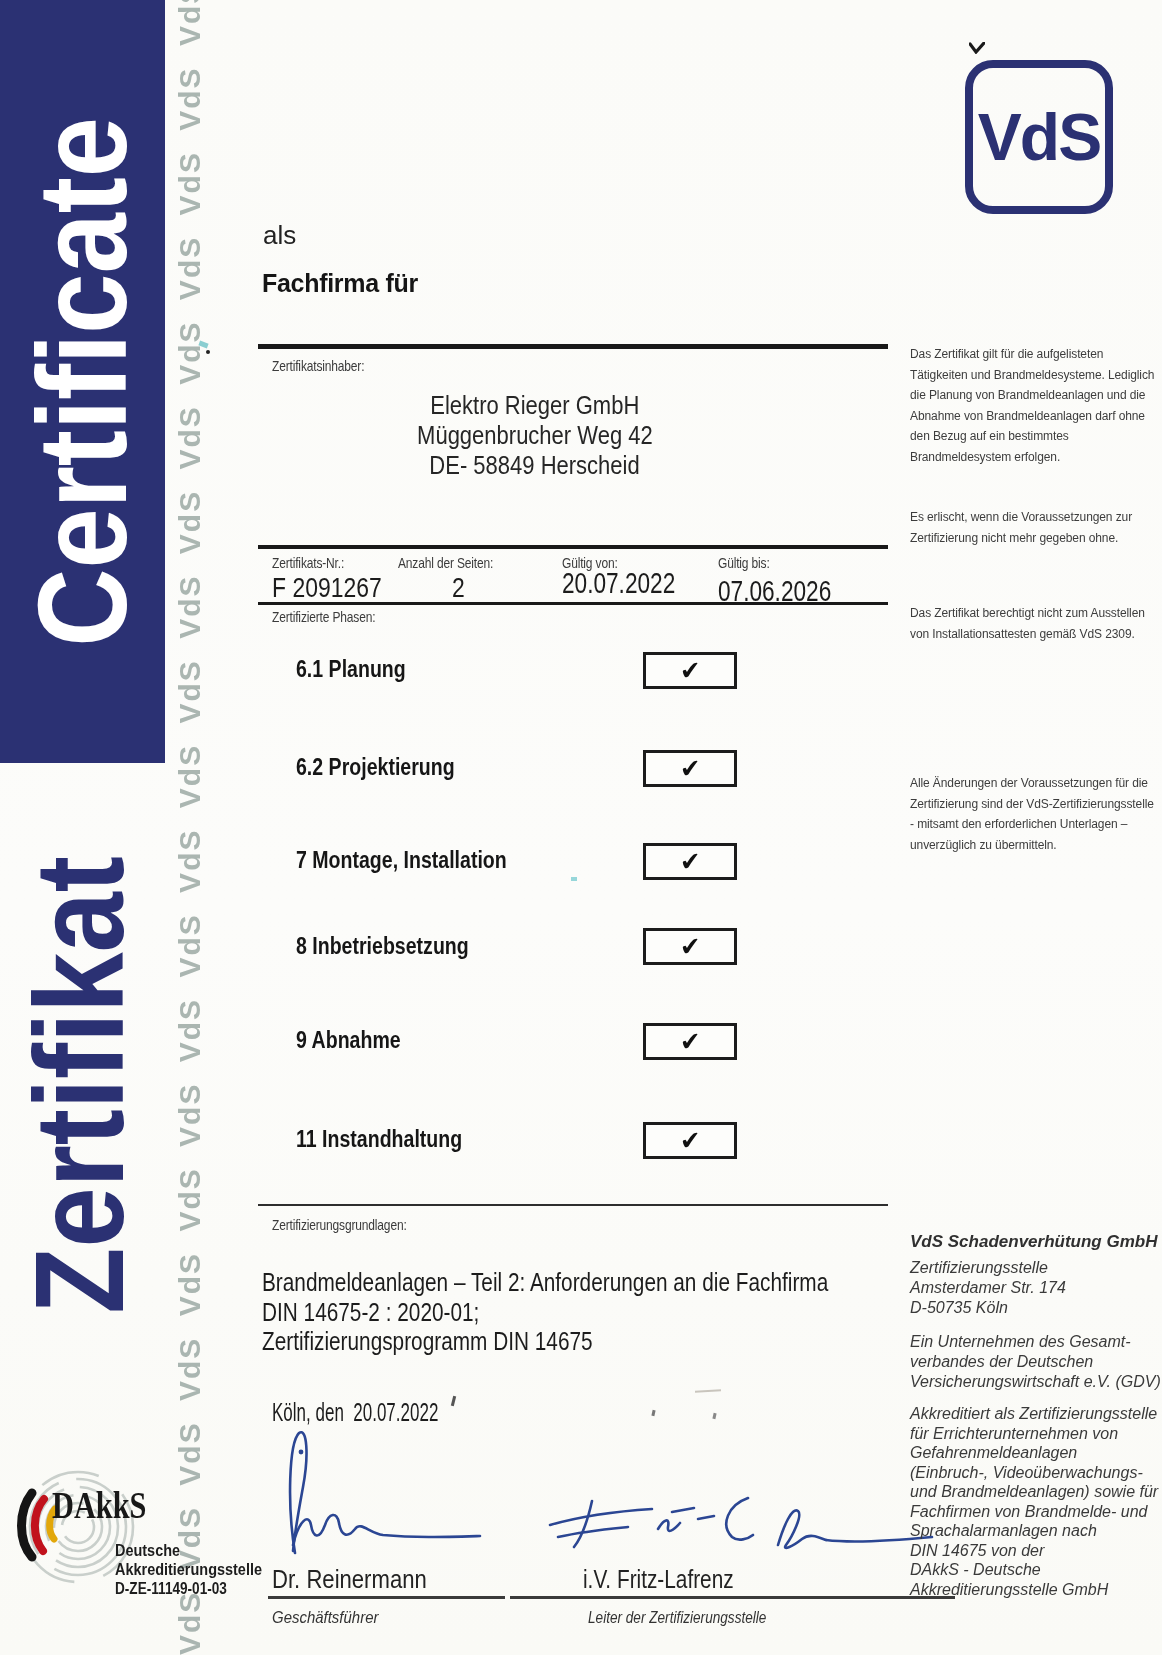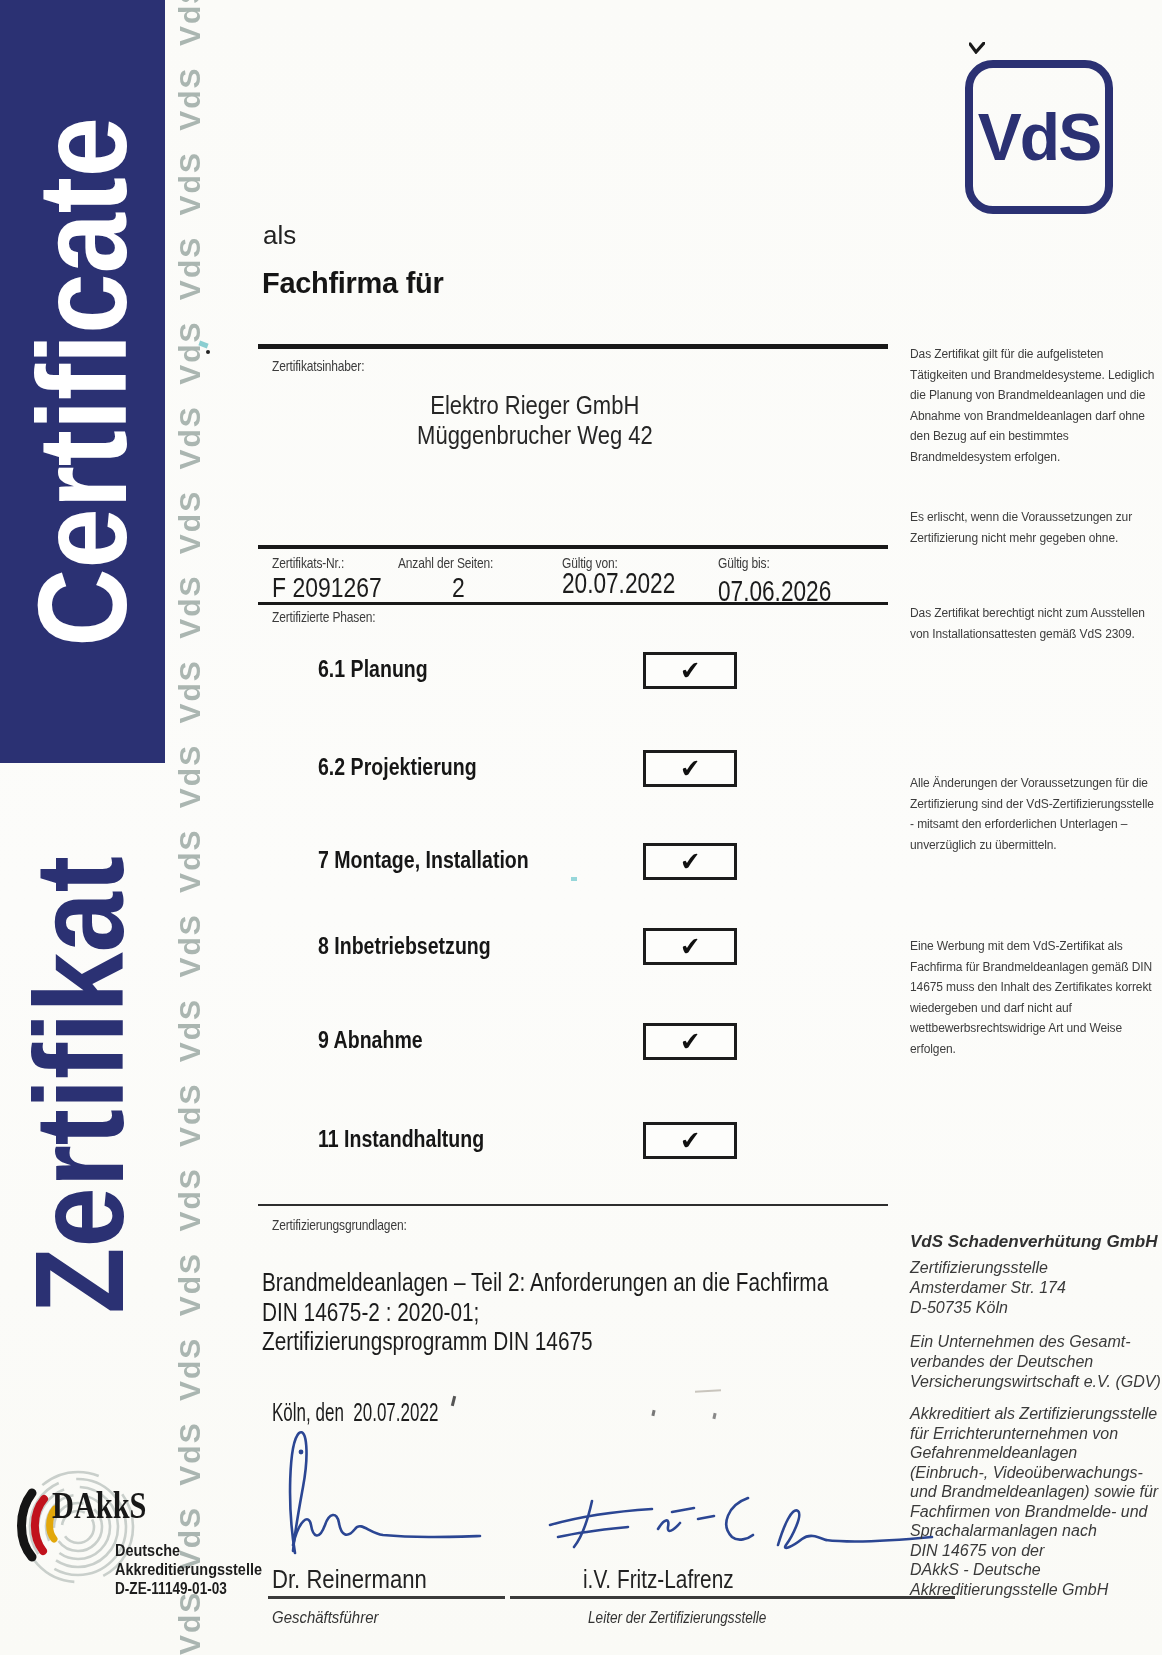--- a/index.html
+++ b/index.html
@@ -29,37 +29,37 @@
   .ctr{transform-origin:50% 50%;}
   
   .vds-box{position:absolute;left:965px;top:60px;width:132px;height:138px;
     border:8px solid #2b3173;border-radius:28px;display:flex;align-items:center;justify-content:center;}
   .vds-box span{font-size:66px;font-weight:bold;color:#2b3173;letter-spacing:-2px;}
   .vds-mark{position:absolute;left:969px;top:42px;}
   
   .title{position:absolute;left:260px;top:88px;font-size:118px;font-weight:400;
     letter-spacing:-2px;color:#161616;line-height:1;}
   .als{position:absolute;left:263px;top:220px;font-size:26px;color:#222;}
-  .subtitle{position:absolute;left:262px;top:266px;font-size:29px;font-weight:bold;
+  .subtitle{position:absolute;left:262px;top:266px;font-size:25px;font-weight:bold;
     line-height:35px;color:#151515;letter-spacing:-.3px;}
   .rule{position:absolute;left:258px;width:630px;background:#191919;}
   .rule-title{top:344px;height:5px;}
   .rule-tbl-top{top:545px;height:4px;}
   .rule-tbl-bot{top:602px;height:3px;}
   .rule-grund{top:1204px;height:2px;background:#2e2e2e;}
   .small-label{position:absolute;font-size:15px;color:#3b3b3b;letter-spacing:-.2px;}
   
   .holder-block{position:absolute;left:270px;top:390px;width:530px;text-align:center;
     font-size:25px;line-height:30px;color:#262626;}
   .holder-block .sq{transform-origin:50% 50%;}
   
   .val{position:absolute;font-size:27px;color:#1c1c1c;}
   .val-date{font-size:29px;}
   
-  .phase-label{position:absolute;left:318px;font-size:23px;font-weight:bold;color:#161616;}
+  .phase-label{position:absolute;left:296px;font-size:23px;font-weight:bold;color:#161616;}
   .checkbox{position:absolute;left:643px;width:94px;height:37px;border:3px solid #1c1c1c;
     display:flex;align-items:center;justify-content:center;background:#fdfdfb;box-sizing:border-box;}
   .checkbox span{font-family:"DejaVu Sans",sans-serif;font-size:25px;font-weight:bold;color:#101010;
     transform:rotate(-4deg);line-height:1;}
   
   .grund-text{position:absolute;left:262px;top:1268px;font-size:26px;line-height:29.5px;
     color:#1c1c1c;white-space:pre-line;transform:scaleX(.8);transform-origin:0 0;}
   .date-line{position:absolute;left:272px;top:1398px;font-size:25px;color:#1c1c1c;}
   
   .sig-svg{position:absolute;}
@@ -100,20 +100,21 @@
   <div class="als">als</div>
   <div class="subtitle">
     <div>Fachfirma für</div>
   </div>
   <div class="rule rule-title"></div>
 
   <div class="small-label" style="left:272px;top:357px;"><span class="sq cx80">Zertifikatsinhaber:</span></div>
   <div class="holder-block">
     <div><span class="sq cx88 ctr">Elektro Rieger GmbH</span></div>
     <div><span class="sq cx88 ctr">Müggenbrucher Weg 42</span></div>
+    <div><span class="sq cx88 ctr">DE- 58849 Herscheid</span></div>
   </div>
 
   <div class="rule rule-tbl-top"></div>
   <div class="rule rule-tbl-bot"></div>
   <div class="small-label" style="left:272px;top:554px;"><span class="sq cx80">Zertifikats-Nr.:</span></div>
   <div class="small-label" style="left:398px;top:554px;"><span class="sq cx80">Anzahl der Seiten:</span></div>
   <div class="small-label" style="left:562px;top:554px;"><span class="sq cx80">Gültig von:</span></div>
   <div class="small-label" style="left:718px;top:554px;"><span class="sq cx80">Gültig bis:</span></div>
   <div class="val" style="left:272px;top:573px;"><span class="sq cx85">F 2091267</span></div>
   <div class="val" style="left:452px;top:573px;"><span class="sq cx85">2</span></div>
@@ -204,21 +205,20 @@
   <div class="dakks-word"><span class="sq cx82">DAkkS</span></div>
   <div class="dakks-sub" style="top:1541px;"><span class="sq cx85">Deutsche</span></div>
   <div class="dakks-sub" style="top:1560px;"><span class="sq cx85">Akkreditierungsstelle</span></div>
   <div class="dakks-sub" style="top:1580px;font-size:16px;"><span class="sq cx85">D-ZE-11149-01-03</span></div>
 
   <div class="side-par" style="top:344px;">Das Zertifikat gilt für die aufgelisteten Tätigkeiten und Brandmeldesysteme. Lediglich die Planung von Brandmeldeanlagen und die Abnahme von Brandmeldeanlagen darf ohne den Bezug auf ein bestimmtes Brandmeldesystem erfolgen.</div>
   <div class="side-par" style="top:507px;">Es erlischt, wenn die Voraussetzungen zur Zertifizierung nicht mehr gegeben ohne.</div>
   <div class="side-par" style="top:603px;">Das Zertifikat berechtigt nicht zum Ausstellen von Installationsattesten gemäß VdS 2309.</div>
   <div class="side-par" style="top:773px;">Alle Änderungen der Voraussetzungen für die Zertifizierung sind der VdS-Zertifizierungsstelle
 - mitsamt den erforderlichen Unterlagen – unverzüglich zu übermitteln.</div>
-  <div class="side-par" style="top:936px;">Eine Werbung mit dem VdS-Zertifikat als Fachfirma für Brandmeldeanlagen gemäß DIN 14675 muss den Inhalt des Zertifikates korrekt wiedergeben und darf nicht auf wettbewerbsrechtswidrige Art und Weise erfolgen.</div>
 
   <div class="issuer issuer-name" style="top:1232px;">VdS Schadenverhütung GmbH</div>
   <div class="issuer" style="top:1258px;">Zertifizierungsstelle
 Amsterdamer Str. 174
 D-50735 Köln</div>
   <div class="issuer" style="top:1332px;">Ein Unternehmen des Gesamt-
 verbandes der Deutschen
 Versicherungswirtschaft e.V. (GDV)</div>
   <div class="issuer" style="top:1404px;line-height:19.5px;">Akkreditiert als Zertifizierungsstelle
 für Errichterunternehmen von

